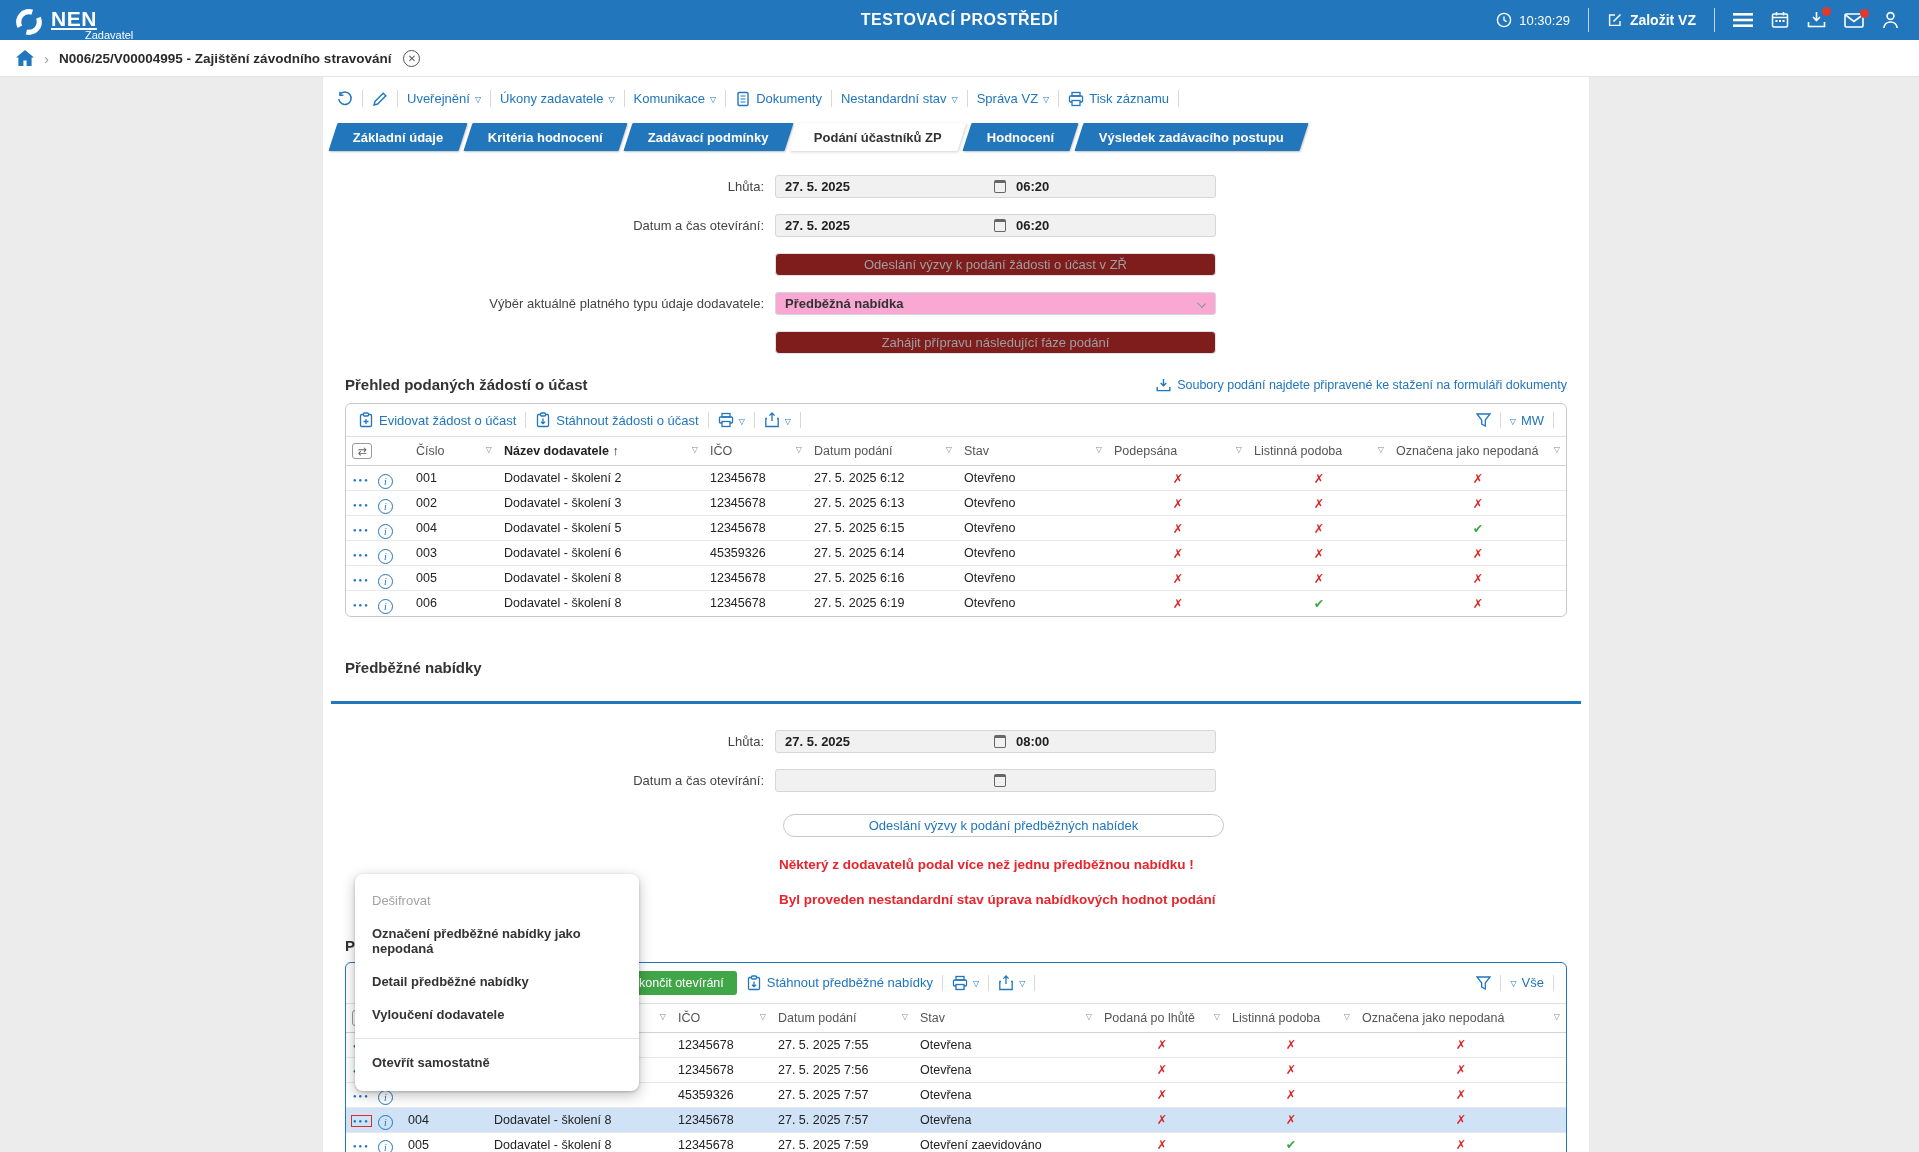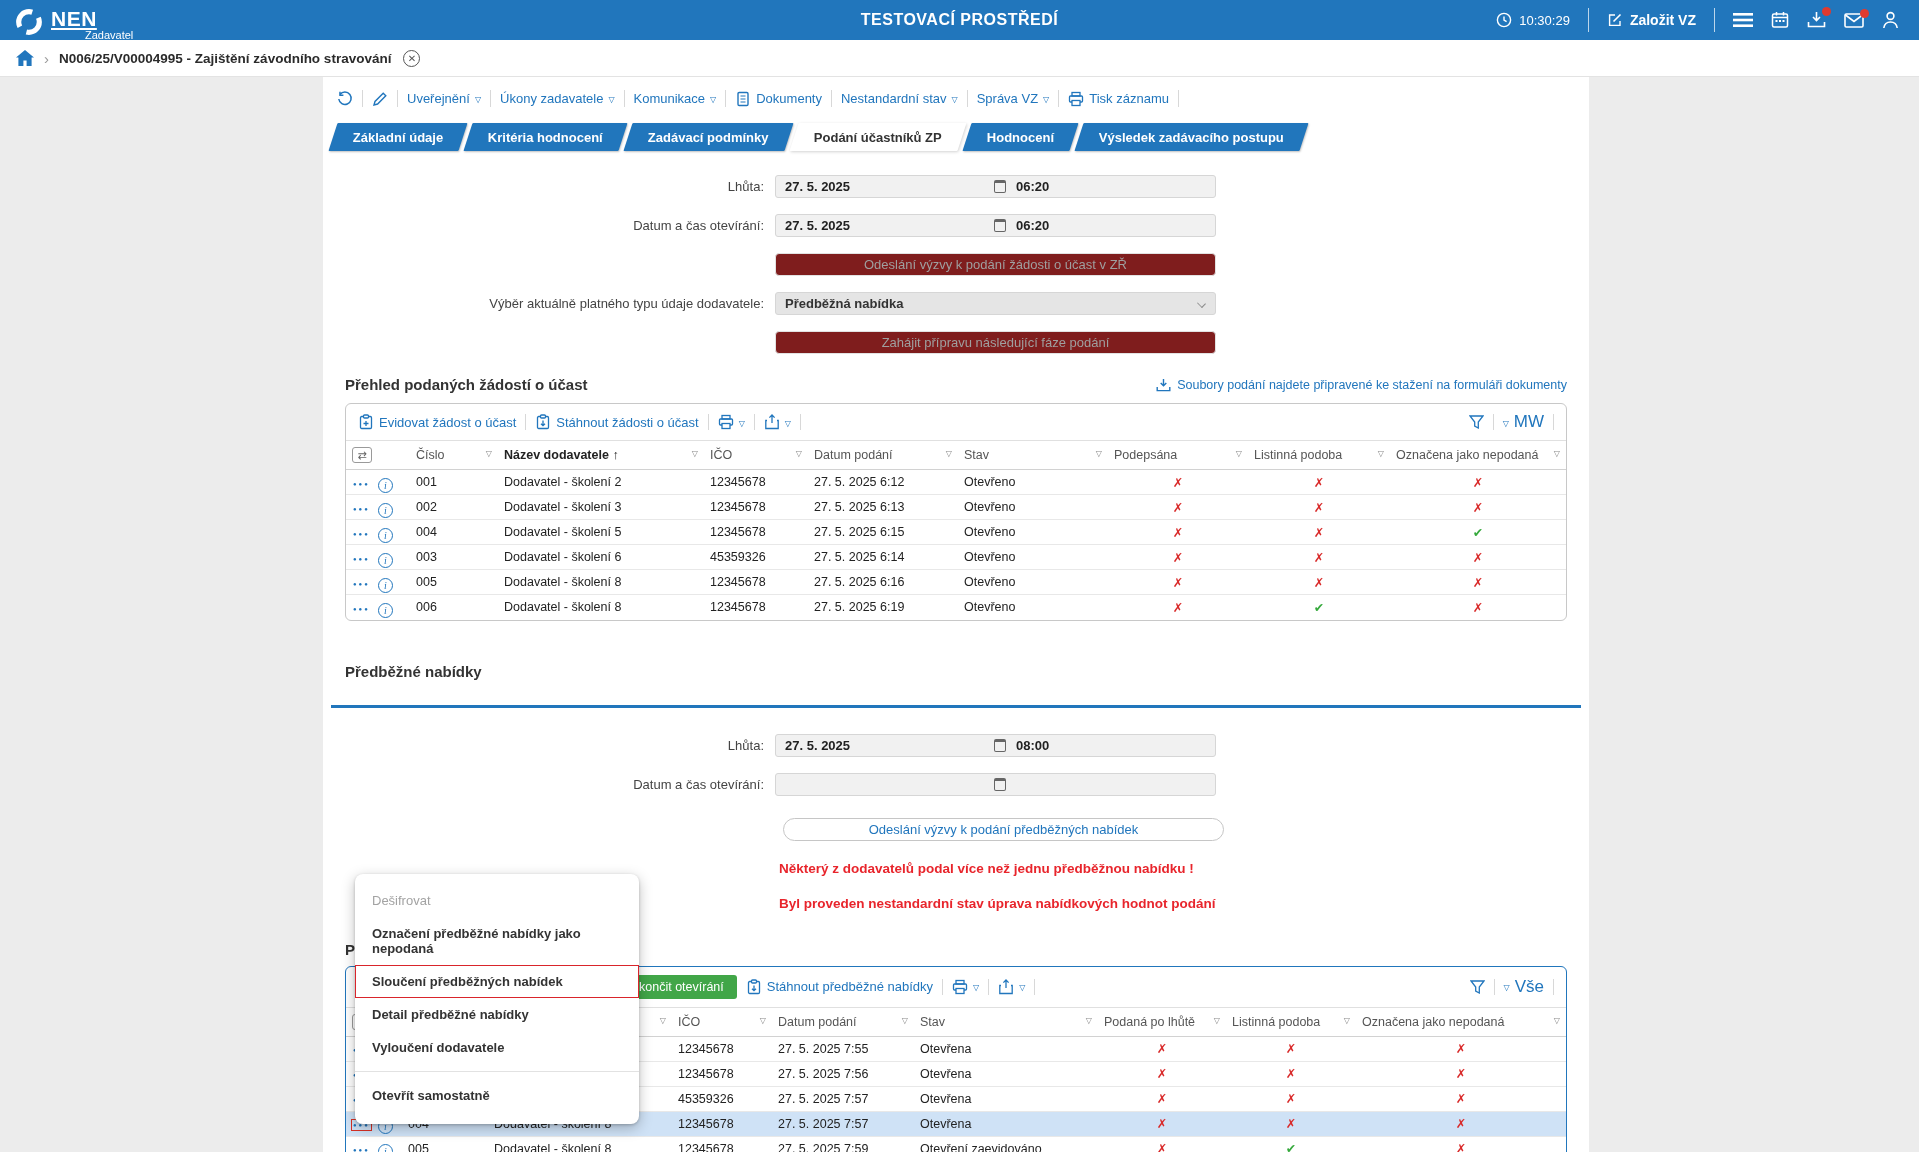--- a/index.html
+++ b/index.html
@@ -55,36 +55,36 @@
   .flabel { width:447px; text-align:right; padding-right:6px; color:#444; font-size:13px; white-space:nowrap; }
   .ffield { position:relative; margin-left:5px; width:441px; height:23px; background:#f1f1f1; border:1px solid #d6d6d6; border-radius:3px; display:flex; align-items:center; padding:0 9px; }
   .fdate { font-weight:bold; font-size:13px; color:#222; }
   .cal { position:absolute; left:218px; top:4px; width:12px; height:13px; border:1.4px solid #666; border-top:3.5px solid #666; border-radius:2px; }
   .ftime { position:absolute; left:240px; font-weight:bold; font-size:13px; color:#222; }
   .btnrow { display:flex; margin-bottom:16px; }
   .btnrow .spacer { width:452px; flex:0 0 auto; }
   .btn { width:441px; height:23px; display:flex; align-items:center; justify-content:center; font-size:13px; border-radius:4px; cursor:pointer; }
   .btn.disabled { background:#7f1d1d; color:#9f9f9f; border:1px solid #e2e2e2; cursor:default; }
   .btn.ghost { background:#fff; color:#2176bd; border:1px solid #c6c6c6; border-radius:12px; }
-  .fselect { position:relative; margin-left:5px; width:441px; height:23px; background:#e5e5e5; border:1px solid #d6d6d6; border-radius:3px; display:flex; align-items:center; padding:0 9px; font-weight:bold; cursor:pointer; }
+  .fselect { position:relative; margin-left:5px; width:441px; height:23px; background:#f9a8d4; border:1px solid #d6d6d6; border-radius:3px; display:flex; align-items:center; padding:0 9px; font-weight:bold; cursor:pointer; }
   .fselect .chev { position:absolute; right:10px; top:7px; width:7px; height:7px; border-right:1.6px solid #8a8a8a; border-bottom:1.6px solid #8a8a8a; transform:rotate(45deg) scaleY(.8); }
 
   
   .sechead { display:flex; justify-content:space-between; padding:0 22px; margin-top:22px; }
   .sechead h2, .sec2 h2, .partial-h { font-size:15px; font-weight:bold; color:#333; }
   .fileslink { display:inline-flex; align-items:center; gap:6px; color:#2176bd; font-size:12.5px; cursor:pointer; }
   .sec2 { margin:42px 8px 0; padding:0 14px 25px; border-bottom:3px solid #2176bc; }
 
   
   .tcard { margin:10px 22px 0; border:1px solid #c8c8c8; border-radius:6px; background:#fff; }
   .tcard.blue { border-color:#2176bc; }
   .ttoolbar { display:flex; align-items:center; gap:9px; padding:8px 12px; color:#2176bd; font-size:13px; }
   .ttoolbar .sep { width:1px; height:16px; background:#d8d8d8; }
   .ttoolbar .right { margin-left:auto; display:flex; align-items:center; gap:9px; }
-  .viewlabel { color:#2176bd; font-size:17px; }
+  .viewlabel { color:#2176bd; font-size:13px; }
   .btn-green { height:24px; background:#41a648; color:#fff; border:none; border-radius:3px; display:inline-flex; align-items:center; gap:6px; padding:0 13px; font-size:12.5px; cursor:pointer; white-space:nowrap; }
 
   table.grid { width:100%; border-collapse:collapse; font-size:12.5px; table-layout:fixed; }
   table.grid th { font-weight:normal; color:#555; text-align:left; padding:6px 6px; border-top:1px solid #e0e0e0; border-bottom:1px solid #d2d2d2; position:relative; white-space:nowrap; overflow:hidden; }
   table.grid th .fcaret { position:absolute; right:6px; top:8px; font-size:8px; color:#8a8a8a; }
   table.grid th.sorted { font-weight:bold; color:#222; }
   table.grid td { padding:3px 6px; border-top:1px solid #e8e8e8; height:25px; color:#222; white-space:nowrap; overflow:hidden; }
   table.grid tr.first td { border-top:none; }
   table.grid td.c { text-align:center; }
   table.grid tr.selected td { background:#cfe2f6; }
@@ -627,19 +627,18 @@
               <td class="c"><span class="mark-x">✗</span></td>
             </tr>
           </tbody>
         </table>
     </div>
   </div>
 
   <div class="ctxmenu" id="ctxmenu">
       <div class="ctxitem disabled">Dešifrovat</div>
       <div class="ctxitem">Označení předběžné nabídky jako nepodaná</div>
-      <div class="ctxitem flagged">Sloučení předběžných nabídek</div>
       <div class="ctxitem">Detail předběžné nabídky</div>
       <div class="ctxitem">Vyloučení dodavatele</div>
       <div class="ctxsep"></div>
       <div class="ctxitem">Otevřít samostatně</div>
     </div>
 </div>
 
 </body></html>

